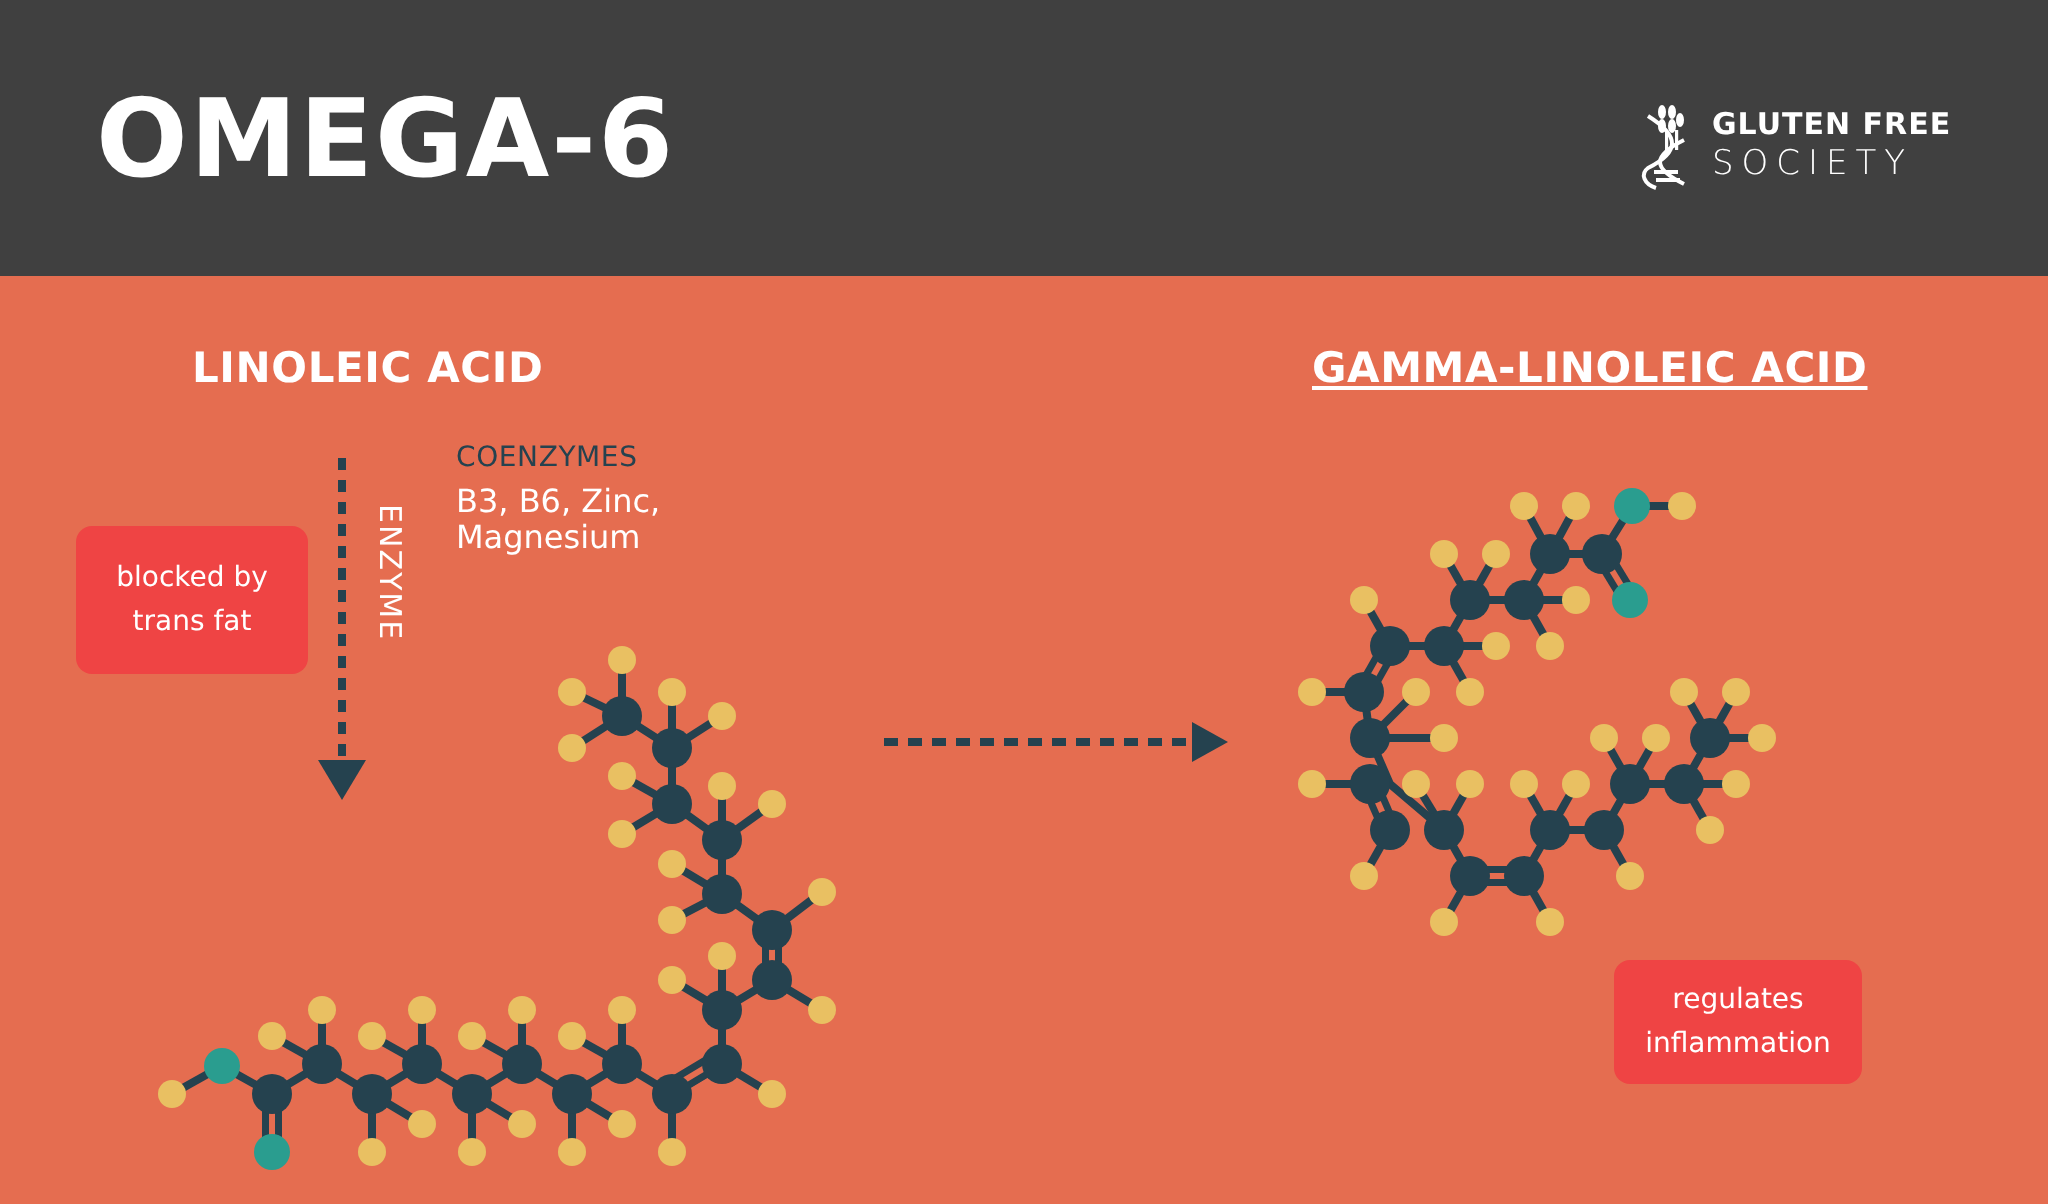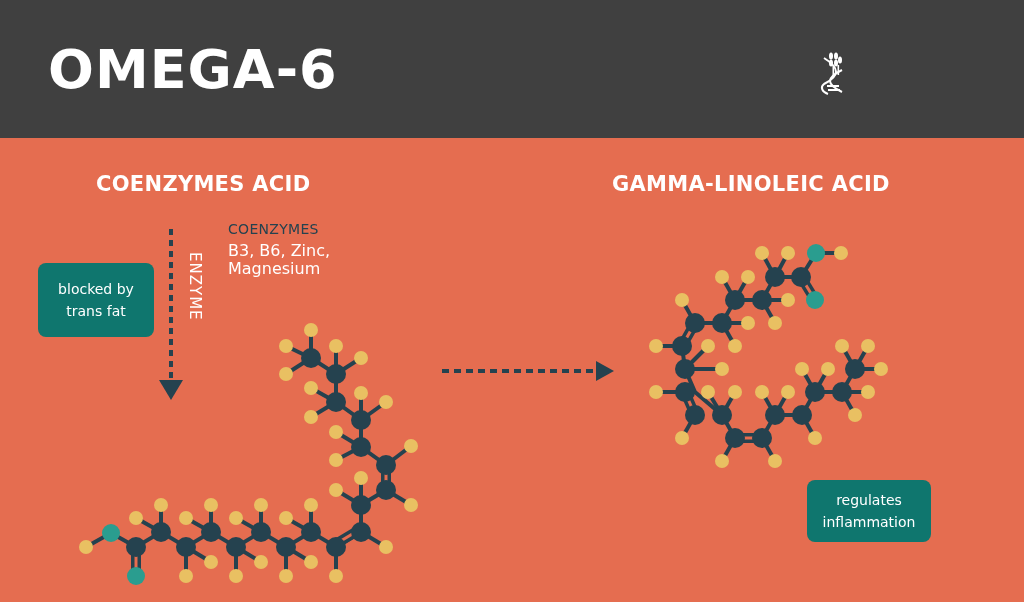--- a/index.html
+++ b/index.html
@@ -7,26 +7,26 @@
     .header { position: absolute; left: 0; top: 0; width: 1024px; height: 138px; background: #404040; }
     .title { position: absolute; left: 48px; top: 40px; font-family: "DejaVu Sans", sans-serif; font-weight: bold; font-size: 54px; letter-spacing: 1px; color: #ffffff; line-height: 60px; }
     .logo { position: absolute; left: 818px; top: 50px; height: 46px; display: flex; align-items: center; }
     .logo-icon { width: 30px; height: 46px; margin-right: 8px; }
     .logo-text { display: flex; flex-direction: column; color: #ffffff; }
     .logo-l1 { font-family: "DejaVu Sans", sans-serif; font-weight: bold; font-size: 15px; letter-spacing: 0.5px; line-height: 18px; }
     .logo-l2 { font-family: "DejaVu Sans", sans-serif; font-size: 17px; letter-spacing: 4px; line-height: 22px; font-weight: 300; }
     .main { position: absolute; left: 0; top: 138px; width: 1024px; height: 464px; background: #E56D50; }
     .heading { position: absolute; color: #ffffff; font-family: "DejaVu Sans", sans-serif; font-weight: bold; font-size: 21px; letter-spacing: 0.3px; white-space: nowrap; }
     .h-left { left: 96px; top: 172px; }
-    .h-right { left: 612px; top: 172px; }
+    .h-right { left: 656px; top: 172px; text-decoration: underline; }
     .coenz-title { position: absolute; left: 228px; top: 221px; font-size: 14px; color: #25424F; font-family: "DejaVu Sans", sans-serif; letter-spacing: 0.3px; }
     .coenz-list { position: absolute; left: 228px; top: 242px; font-size: 16px; color: #ffffff; font-family: "DejaVu Sans", sans-serif; line-height: 18px; width: 120px; }
     .enzyme-label { position: absolute; left: 180px; top: 252px; width: 30px; height: 90px; }
     .enzyme-label span { display: block; position: absolute; left: 0; top: 0; transform-origin: 0 0; transform: translate(24px, 0) rotate(90deg); font-size: 15px; color: #ffffff; letter-spacing: 1px; white-space: nowrap; font-family: "DejaVu Sans", sans-serif; }
-    .box { position: absolute; background: #0f766e; border-radius: 8px; color: #ffffff; display: flex; align-items: center; justify-content: center; text-align: center; font-family: "DejaVu Sans", sans-serif; font-size: 14px; line-height: 22px; }
+    .box { position: absolute; background: #ef4444; border-radius: 8px; color: #ffffff; display: flex; align-items: center; justify-content: center; text-align: center; font-family: "DejaVu Sans", sans-serif; font-size: 14px; line-height: 22px; }
     .box-blocked { left: 38px; top: 263px; width: 116px; height: 74px; }
     .box-regulates { left: 807px; top: 480px; width: 124px; height: 62px; }
     svg.overlay { position: absolute; left: 0; top: 0; }
   </style>
 </head>
 <body>
 
 <div class="header">
   <div class="title">OMEGA-6</div>
   <div class="logo">
@@ -40,26 +40,30 @@
       <g fill="#ffffff">
         <ellipse cx="13" cy="6" rx="2" ry="3.5"></ellipse>
         <ellipse cx="18" cy="6" rx="2" ry="3.5"></ellipse>
         <ellipse cx="13" cy="13" rx="2" ry="3.5"></ellipse>
         <ellipse cx="18" cy="13" rx="2" ry="3.5"></ellipse>
         <ellipse cx="22" cy="10" rx="2" ry="3.5"></ellipse>
         <rect x="14.5" y="15" width="1.6" height="12"></rect>
         <rect x="19.5" y="15" width="1.6" height="10"></rect>
       </g>
     </svg>
+    <div class="logo-text">
+      <span class="logo-l1">GLUTEN FREE</span>
+      <span class="logo-l2">SOCIETY</span>
+    </div>
   </div>
 </div>
 
 <div class="main"></div>
 
-<div class="heading h-left">COENZYMES ACID</div>
+<div class="heading h-left">LINOLEIC ACID</div>
 <div class="heading h-right">GAMMA-LINOLEIC ACID</div>
 
 <div class="coenz-title">COENZYMES</div>
 <div class="coenz-list">B3, B6, Zinc, Magnesium</div>
 
 <div class="enzyme-label">
   <span>ENZYME</span>
 </div>
 
 <div class="box box-blocked">

